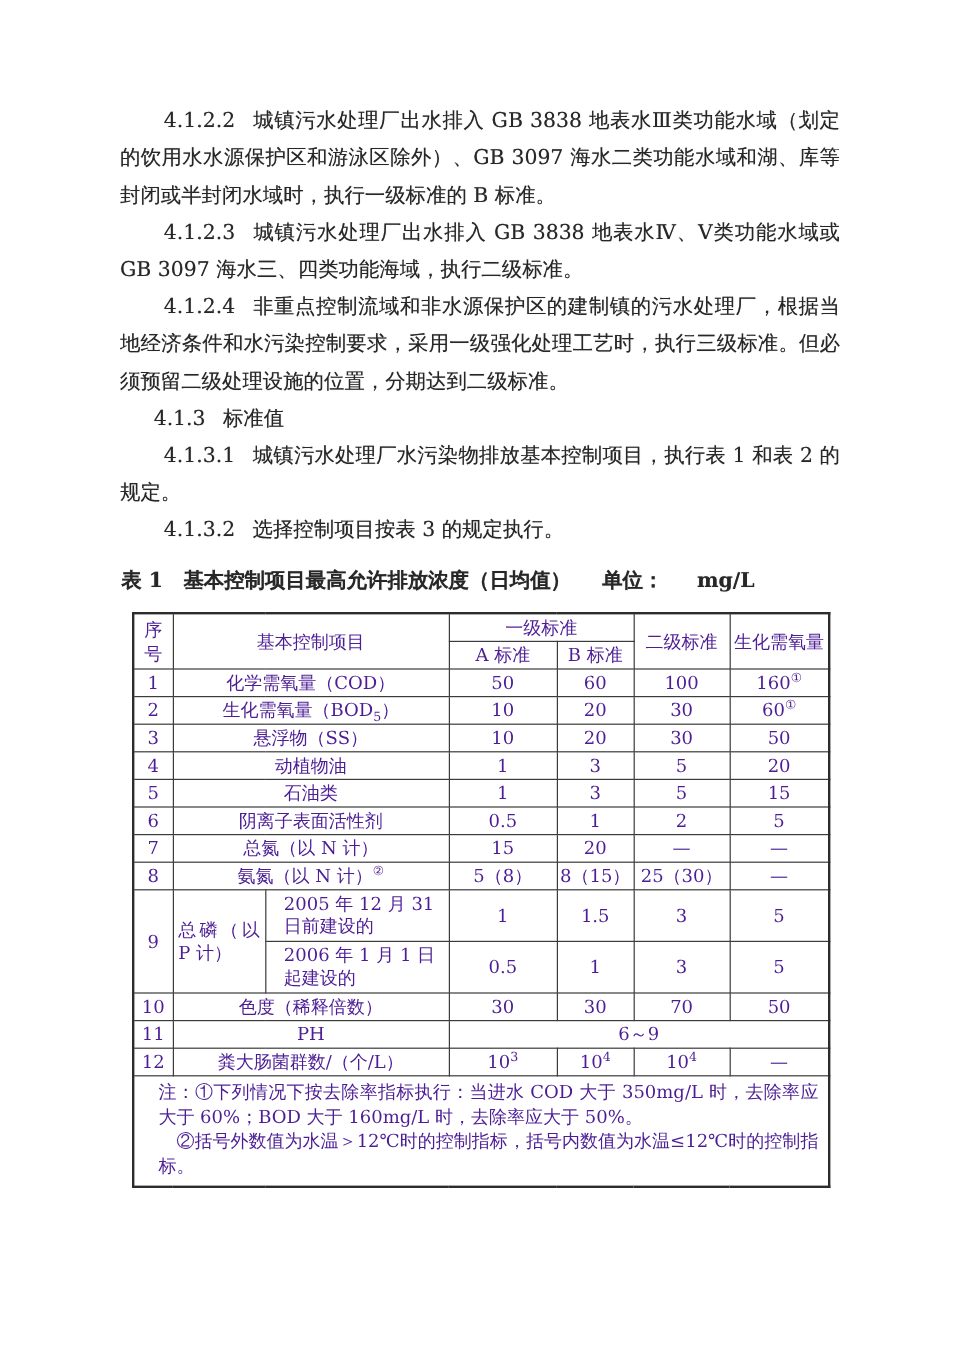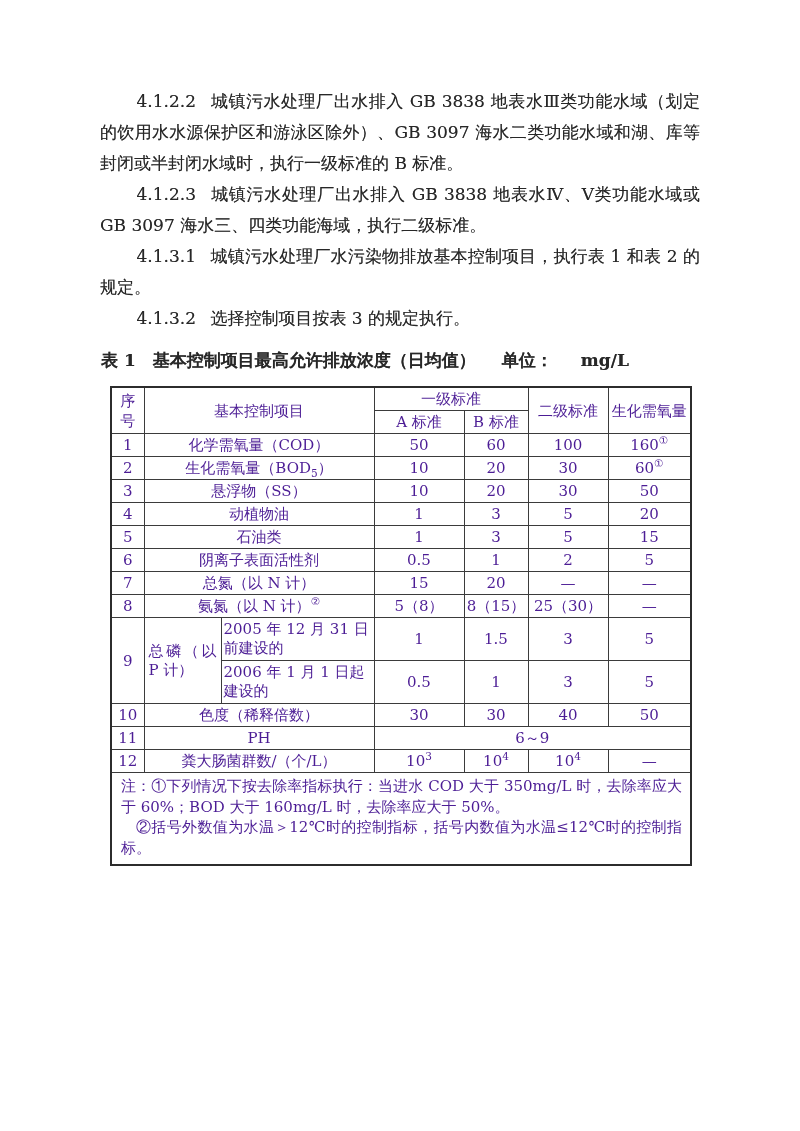--- a/index.html
+++ b/index.html
@@ -35,41 +35,43 @@
     margin:15px 0 0 10px; width:580px;
     font-size:15px; color:#4c1d95;
   }
   .doc-table td {
     border:1.6px solid #3b3b3b;
     padding:0 2px; text-align:center; vertical-align:middle;
     line-height:20px; height:22px; overflow:hidden;
   }
   .doc-table { border:2.5px solid #2c2c2c; }
   .doc-table tr.tall td { height:42px; }
-  .doc-table td.cell-left { text-align:left; padding-left:2px; line-height:19px; }
+  .doc-table td.cell-left { text-align:left; padding-left:15px; line-height:19px; }
   .doc-table td.cell-phos { text-align:justify; padding:0 4px; line-height:19px; }
   .doc-table sup { font-size:10.5px; line-height:0; }
   .doc-table sub { font-size:10.5px; line-height:0; }
   .doc-table td.note-cell {
-    text-align:justify; padding:3px 8px 6px 9px;
+    text-align:justify; padding:3px 8px 6px 20px;
     line-height:20.5px; height:auto; font-size:15px;
   }
   .note-line2 { text-indent:1em; }
 </style>
 </head>
 <body>
 
 <div class="page">
   <div class="content">
 
     <p class="para"><span class="pnum">4.1.2.2</span><span>城镇污水处理厂出水排入 GB 3838 地表水Ⅲ类功能水域（划定的饮用水水源保护区和游泳区除外）、GB 3097 海水二类功能水域和湖、库等封闭或半封闭水域时，执行一级标准的 B 标准。</span></p>
 
     <p class="para"><span class="pnum">4.1.2.3</span><span>城镇污水处理厂出水排入 GB 3838 地表水Ⅳ、Ⅴ类功能水域或 GB 3097 海水三、四类功能海域，执行二级标准。</span></p>
 
-
+    <p class="para"><span class="pnum">4.1.2.4</span><span>非重点控制流域和非水源保护区的建制镇的污水处理厂，根据当地经济条件和水污染控制要求，采用一级强化处理工艺时，执行三级标准。但必须预留二级处理设施的位置，分期达到二级标准。</span></p>
+
+    <p class="para short-indent"><span class="pnum">4.1.3</span><span>标准值</span></p>
 
     <p class="para"><span class="pnum">4.1.3.1</span><span>城镇污水处理厂水污染物排放基本控制项目，执行表 1 和表 2 的规定。</span></p>
 
     <p class="para"><span class="pnum">4.1.3.2</span><span>选择控制项目按表 3 的规定执行。</span></p>
 
     <div class="table-title">
       <span>表 1　基本控制项目最高允许排放浓度（日均值）</span><span class="tt-unit-label">单位：</span><span class="tt-unit">mg/L</span>
     </div>
 
     <table class="doc-table">
@@ -183,21 +185,21 @@
           <td>1</td>
           <td>3</td>
           <td>5</td>
         </tr>
 
         <tr>
           <td>10</td>
           <td colspan="2">色度（稀释倍数）</td>
           <td>30</td>
           <td>30</td>
-          <td>40</td>
+          <td>70</td>
           <td>50</td>
         </tr>
 
         <tr>
           <td>11</td>
           <td colspan="2">PH</td>
           <td colspan="4">6～9</td>
         </tr>
 
         <tr>

